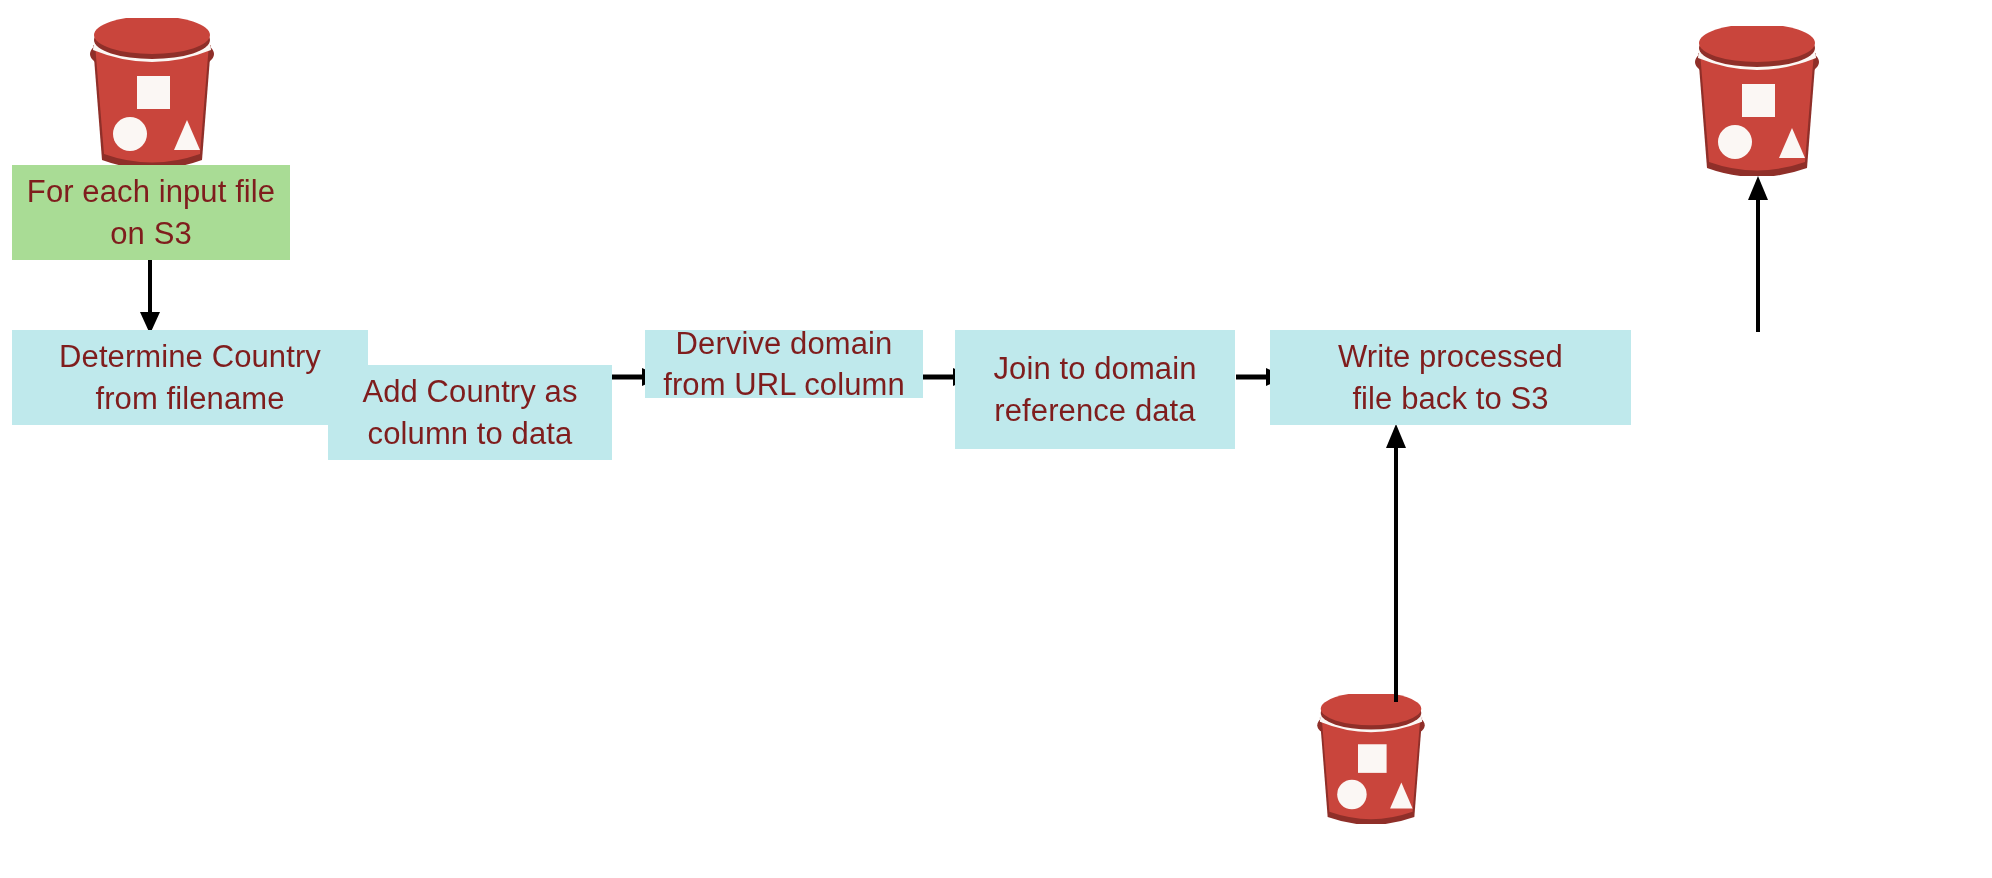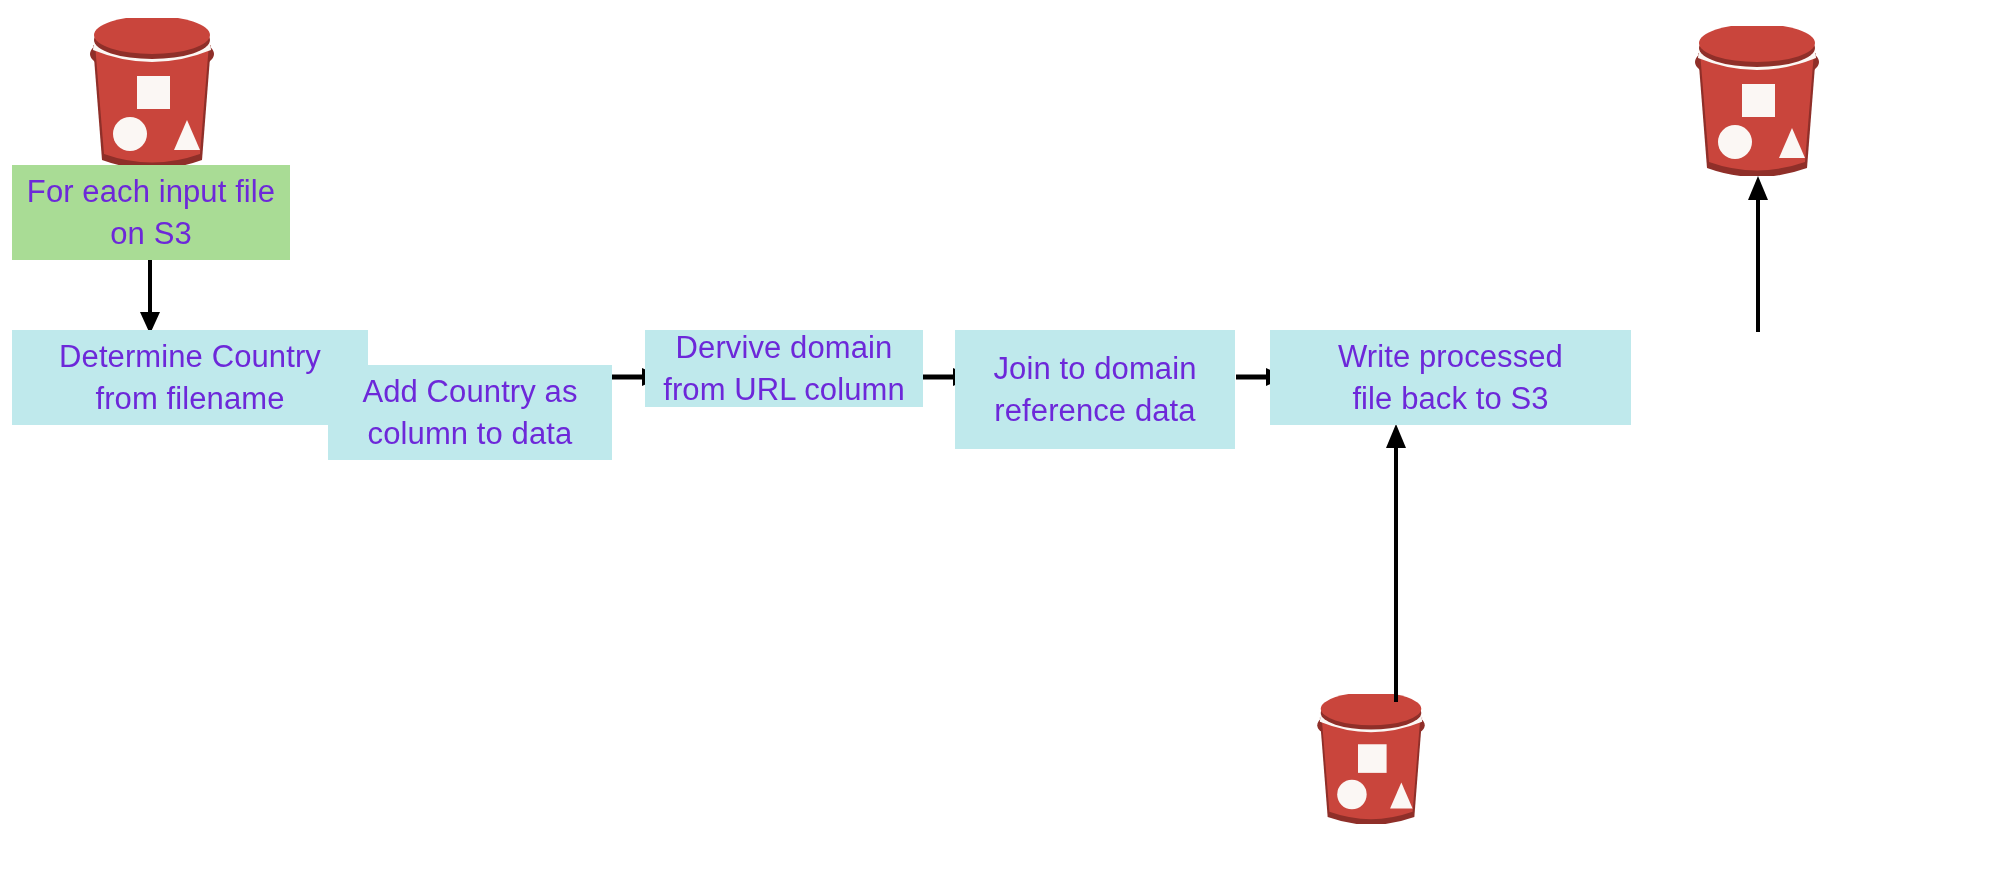--- a/index.html
+++ b/index.html
@@ -17,21 +17,21 @@
     background: #ffffff;
     overflow: hidden;
   }
   .node {
     position: absolute;
     box-sizing: border-box;
     display: flex;
     align-items: center;
     justify-content: center;
     text-align: center;
-    color: #6d28d9;
+    color: #7f1d1d;
     font-size: 31px;
     line-height: 1.33;
     letter-spacing: 0.1px;
     white-space: pre-line;
     font-family: "Liberation Sans", sans-serif;
   }
   .node-green { background: #a9dc95; }
   .node-blue  { background: #bfe9ec; text-align: center; }
 
   .bucket { position: absolute; }
@@ -144,21 +144,21 @@
   <div class="node node-blue" style="left:12px; top:330px; width:356px; height:95px;">
     <span>Determine Country
 from filename</span>
   </div>
 
   <div class="node node-blue" style="left:328px; top:330px; width:284px; height:95px;margin-top:35px;">
     <span>Add Country as
 column to data</span>
   </div>
 
-  <div class="node node-blue" style="left:645px; top:330px; width:278px; height:77px;">
+  <div class="node node-blue" style="left:645px; top:330px; width:278px; height:68px;">
     <span>Dervive domain
 from URL column</span>
   </div>
 
   <div class="node node-blue" style="left:908px; top:330px; width:280px; height:119px;margin-left:47px;">
     <span>Join to domain
 reference data</span>
   </div>
 
   <div class="node node-blue" style="left:1270px; top:330px; width:361px; height:95px;">

